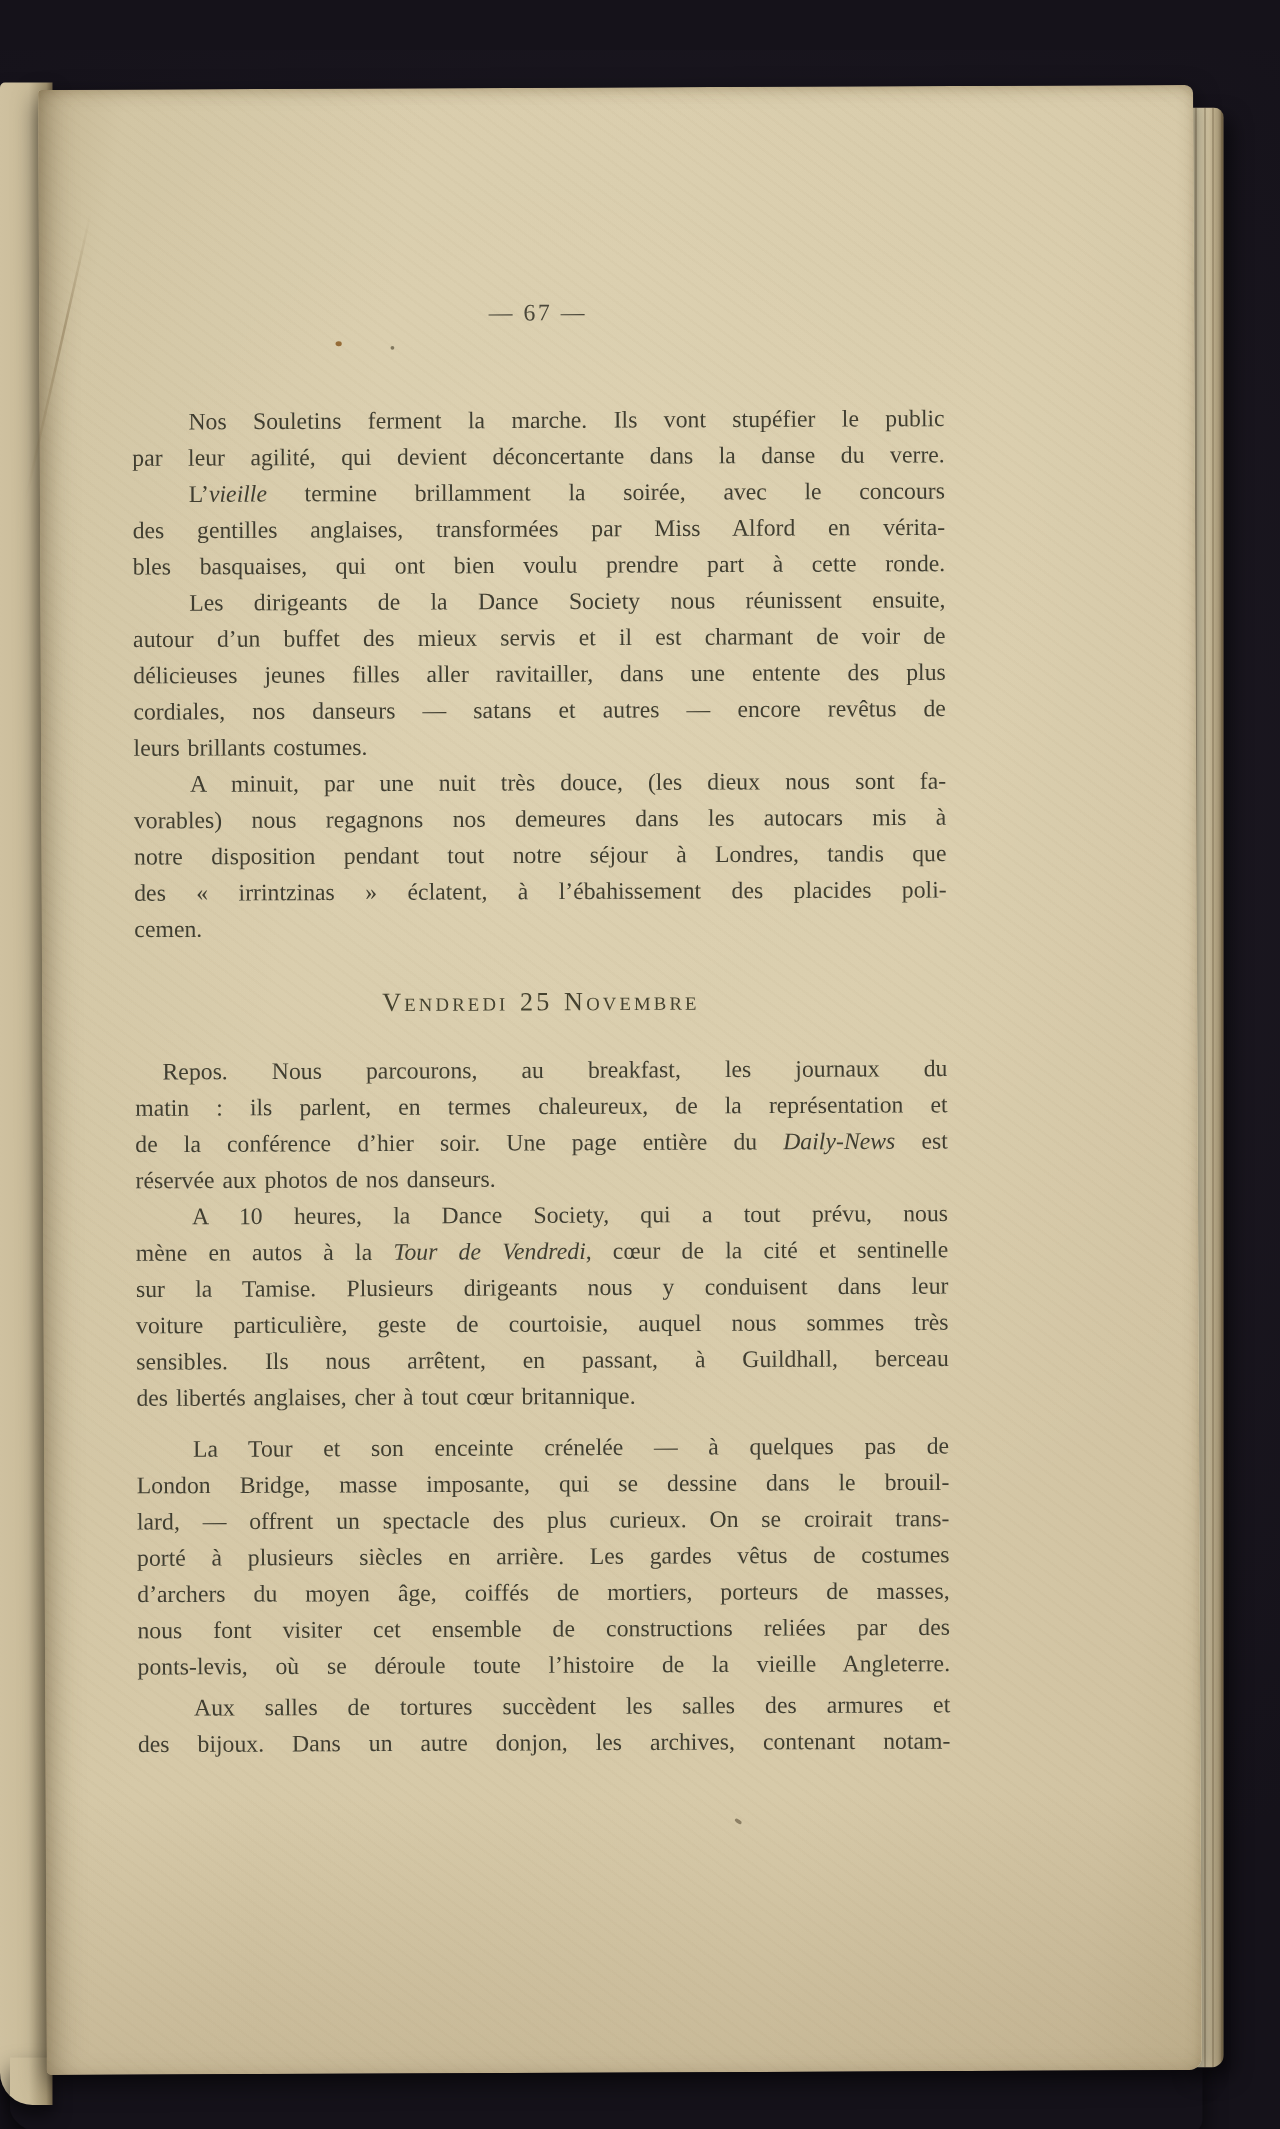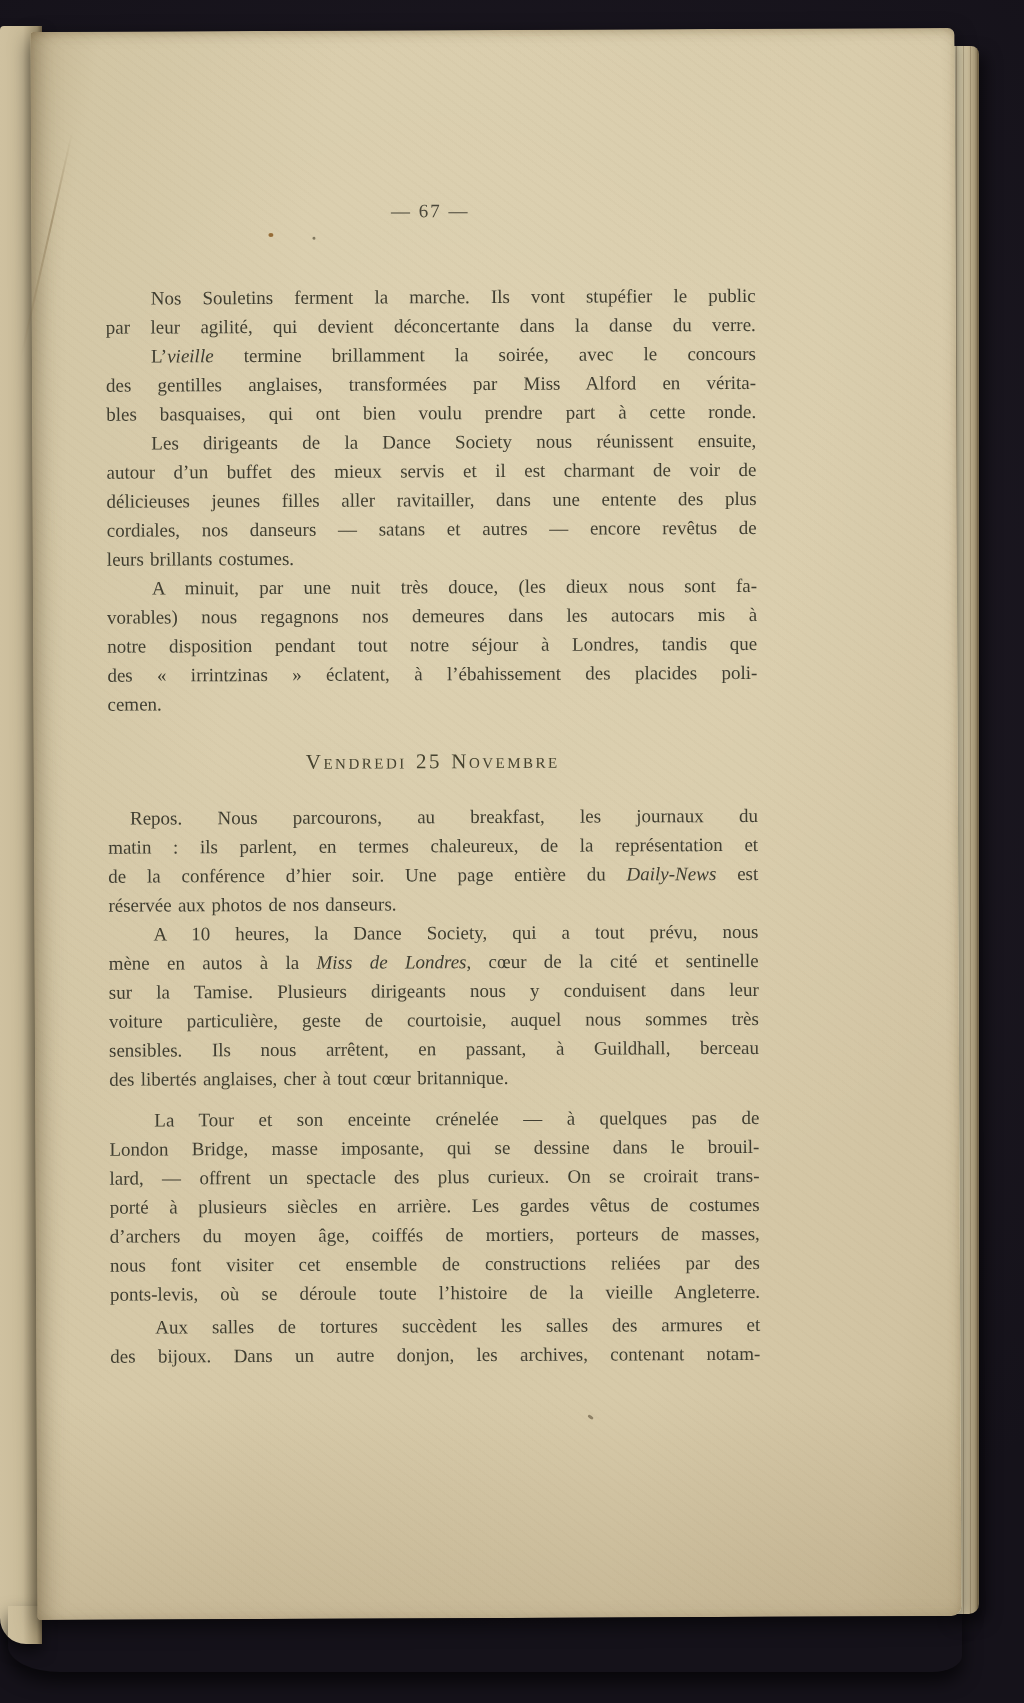--- a/index.html
+++ b/index.html
@@ -13,20 +13,21 @@
   html,body{background:var(--background);}
   body{
     width:1024px;height:1703px;position:relative;overflow:hidden;
     font-family:"Liberation Serif","DejaVu Serif",serif;
   }
   .scene{
     position:absolute;inset:0;
     background:
       radial-gradient(120% 80% at 50% 40%, rgba(60,52,66,.25), rgba(0,0,0,0) 70%),
       var(--background);
+    margin-top: 40px;
   }
   
   .facing-page{
     position:absolute;left:0;top:26px;width:42px;height:1618px;
     background:linear-gradient(to right,#cfc1a0 0%,#cabc9a 55%,#a39472 88%,#6f6147 100%);
     border-radius:4px 0 0 26px;
     box-shadow:0 8px 14px rgba(0,0,0,.5);
   }
   
   .right-stack{
@@ -132,21 +133,21 @@
         <h2 class="heading">Vendredi 25 Novembre</h2>
         <div>
             <div class="para">
               <div class="line" style="text-indent: 22px;">Repos. Nous parcourons, au breakfast, les journaux du</div>
               <div class="line">matin : ils parlent, en termes chaleureux, de la représentation et</div>
               <div class="line">de la conférence d’hier soir. Une page entière du <i>Daily-News</i> est</div>
               <div class="line line-left">réservée aux photos de nos danseurs.</div>
             </div>
             <div class="para">
               <div class="line" style="text-indent: 45px;">A 10 heures, la Dance Society, qui a tout prévu, nous</div>
-              <div class="line">mène en autos à la <i>Miss de Londres</i>, cœur de la cité et sentinelle</div>
+              <div class="line">mène en autos à la <i>Tour de Vendredi</i>, cœur de la cité et sentinelle</div>
               <div class="line">sur la Tamise. Plusieurs dirigeants nous y conduisent dans leur</div>
               <div class="line">voiture particulière, geste de courtoisie, auquel nous sommes très</div>
               <div class="line">sensibles. Ils nous arrêtent, en passant, à Guildhall, berceau</div>
               <div class="line line-left">des libertés anglaises, cher à tout cœur britannique.</div>
             </div>
             <div class="para" style="margin-top: 12px;">
               <div class="line" style="text-indent: 45px;">La Tour et son enceinte crénelée — à quelques pas de</div>
               <div class="line">London Bridge, masse imposante, qui se dessine dans le brouil-</div>
               <div class="line">lard, — offrent un spectacle des plus curieux. On se croirait trans-</div>
               <div class="line">porté à plusieurs siècles en arrière. Les gardes vêtus de costumes</div>

